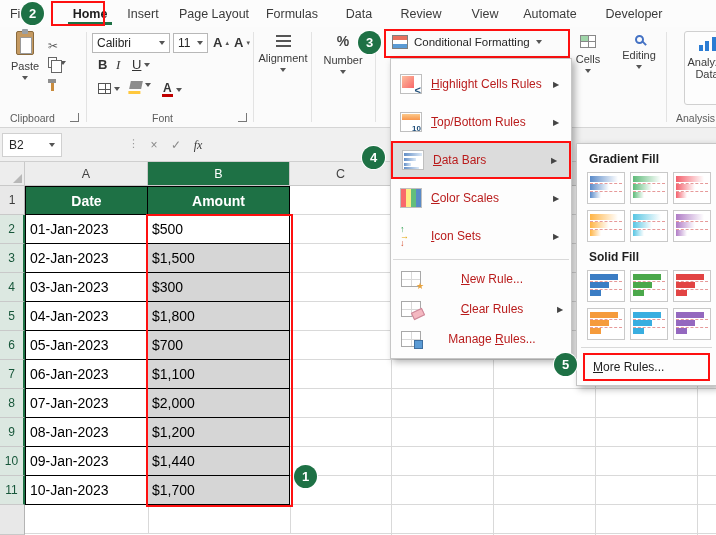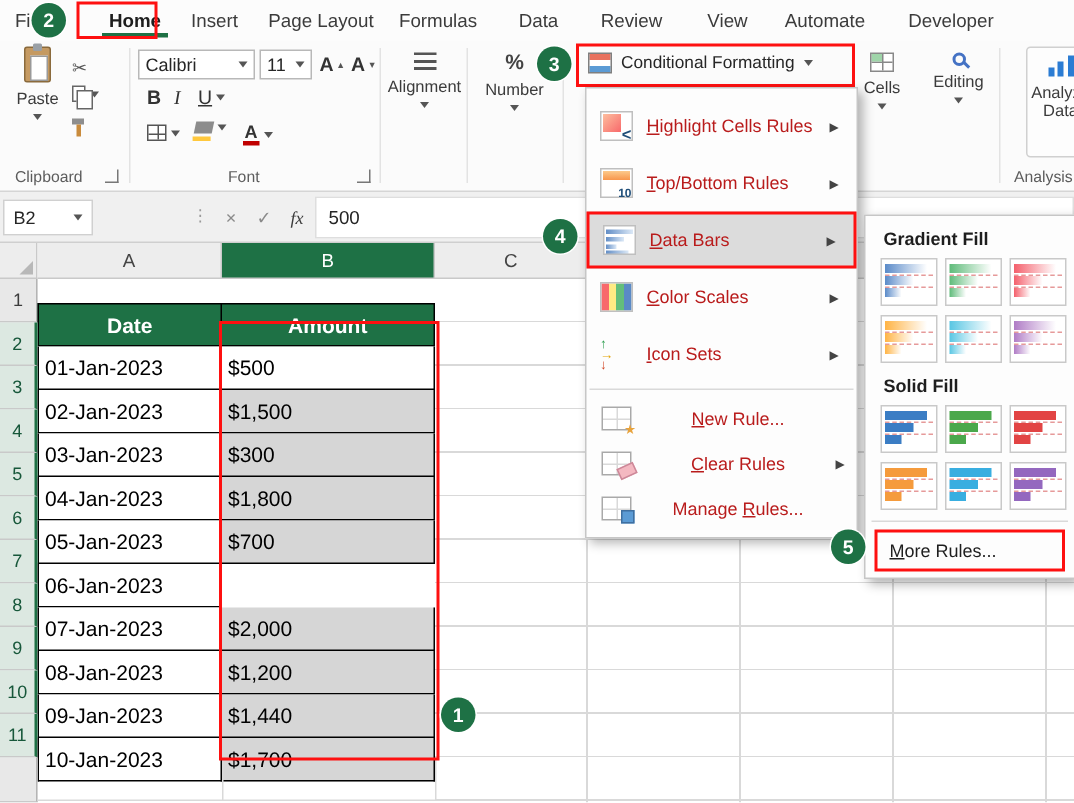--- a/index.html
+++ b/index.html
@@ -100,21 +100,21 @@
         display:flex; align-items:center; justify-content:center; font-size:12.5px; color:#444; }
   .ch.sel { background:#1E7145; color:#fff; }
   .ch-corner { left:0; width:25px; }
   .ch-corner::after { content:""; position:absolute; right:2px; bottom:2px;
         border-left:9px solid transparent; border-bottom:9px solid #B8B8B8; }
   .srow { position:absolute; left:0; width:292px; height:29px; }
   .rh { position:absolute; left:0; top:0; width:25px; height:29px; background:#E8E8E8;
         border-right:1px solid #B4B4B4; border-bottom:1px solid #C9C9C9;
         display:flex; align-items:center; justify-content:center; font-size:12px; color:#3C3C3C; }
   .rh.sel { background:#DCE8E1; border-right:2px solid #1E7145; color:#17573A; }
-  .cell { position:absolute; top:16px; height:29px; display:flex; align-items:center;
+  .cell { position:absolute; top:0; height:29px; display:flex; align-items:center;
         font-size:14px; padding-left:4px; background:#fff; color:#000;
         border-right:1px solid #000; border-bottom:1px solid #000; }
   .ca { left:25px; width:123px; border-left:1px solid #000; }
   .cb { left:148px; width:142px; }
   .thead { background:#1E7145; color:#fff; font-weight:bold; justify-content:center;
         padding-left:0; border-top:1px solid #000; }
   .bsel { background:#D6D6D6; }
   .bsel.activecell { background:#fff; }
   #gridarea { position:absolute; left:290px; top:24px; width:426px; height:349px;
      background-image:repeating-linear-gradient(to right,transparent 0 101px,#D9D9D9 101px 102px),
@@ -305,23 +305,20 @@
 
 <div id="fbar">
   <div id="namebox">
     <span>B2</span>
     <span class="chev"></span>
   </div>
   <span class="dots">⋮</span>
   <span class="fbtn" style="left:144px">×</span>
   <span class="fbtn" style="left:166px">✓</span>
   <span class="fbtn" id="fx" style="left:188px">fx</span>
-  <div id="finput">
-    <span>500</span>
-  </div>
 </div>
 
 <div id="sheet">
 
   <div class="ch ch-corner"></div>
   <div class="ch" style="left:25px;width:123px">A</div>
   <div class="ch sel" style="left:148px;width:142px">B</div>
   <div class="ch" style="left:290px;width:102px">C</div>
   <div class="ch" style="left:392px;width:102px">D</div>
   <div class="ch" style="left:494px;width:102px">E</div>
@@ -355,20 +352,21 @@
     <div class="cell cb bsel">$1,800</div>
   </div>
   <div class="srow" style="top:169px">
     <div class="rh sel">6</div>
     <div class="cell ca">05-Jan-2023</div>
     <div class="cell cb bsel">$700</div>
   </div>
   <div class="srow" style="top:198px">
     <div class="rh sel">7</div>
     <div class="cell ca">06-Jan-2023</div>
+    <div class="cell cb bsel">$1,100</div>
   </div>
   <div class="srow" style="top:227px">
     <div class="rh sel">8</div>
     <div class="cell ca">07-Jan-2023</div>
     <div class="cell cb bsel">$2,000</div>
   </div>
   <div class="srow" style="top:256px">
     <div class="rh sel">9</div>
     <div class="cell ca">08-Jan-2023</div>
     <div class="cell cb bsel">$1,200</div>

